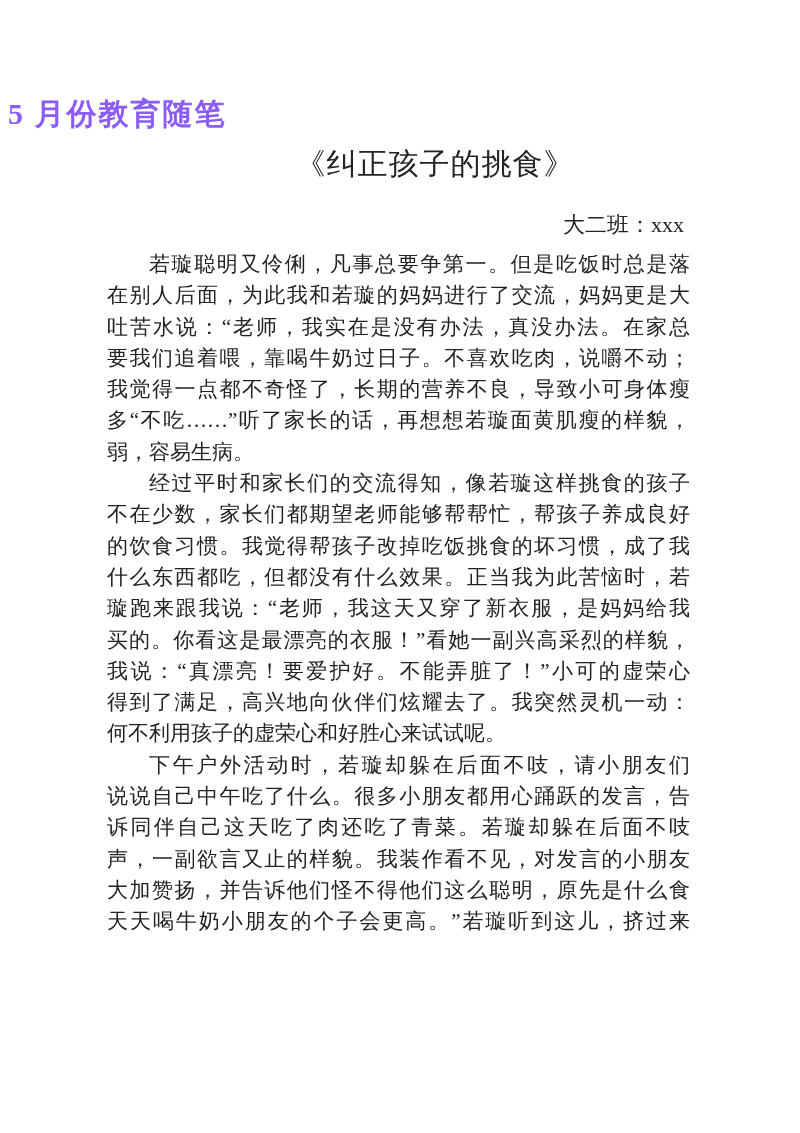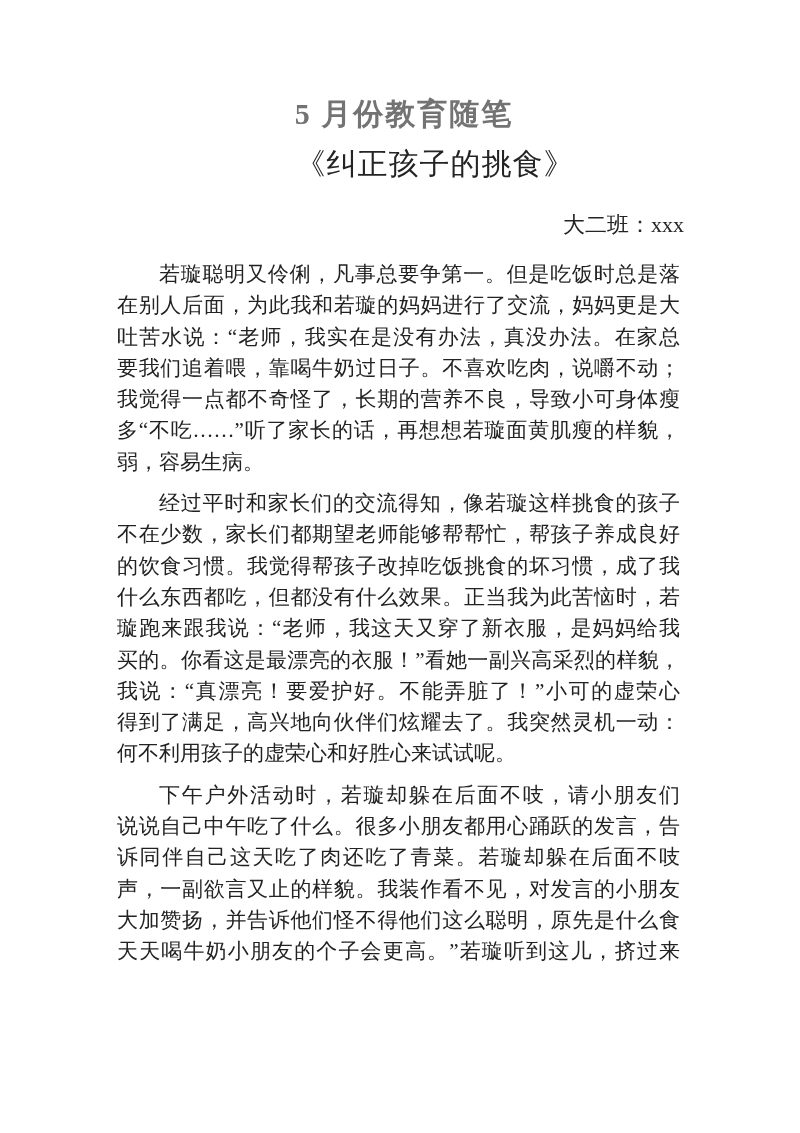--- a/index.html
+++ b/index.html
@@ -14,25 +14,25 @@
     background: #ffffff;
     font-family: "Liberation Serif", "DejaVu Serif", serif;
     color: #1e1e1e;
     overflow: hidden;
   }
   .doc-title {
     position: absolute;
     top: 94px;
     left: 8px;
     right: 0;
-    text-align: center;
+    text-align: left;
     font-size: 30px;
     font-weight: bold;
     letter-spacing: 2px;
-    color: #737373;
+    color: #8b5cf6;
     white-space: pre;
     font-family: Liberation Serif, serif;
   }
   .doc-subtitle {
     position: absolute;
     top: 144px;
     left: 70px;
     right: 0;
     text-align: center;
     font-size: 30px;
@@ -47,21 +47,21 @@
     font-size: 22px;
     color: #242424;
   }
   .essay {
     position: absolute;
     top: 249px;
     left: 107px;
     width: 583px;
   }
   .paragraph {
-    margin: 10px;
+    margin: 0;
     padding: 0;
   }
   .line {
     font-size: 21px;
     line-height: 31.3px;
     height: 31.3px;
     overflow: hidden;
     text-align: justify;
     text-align-last: justify;
     color: #222222;

